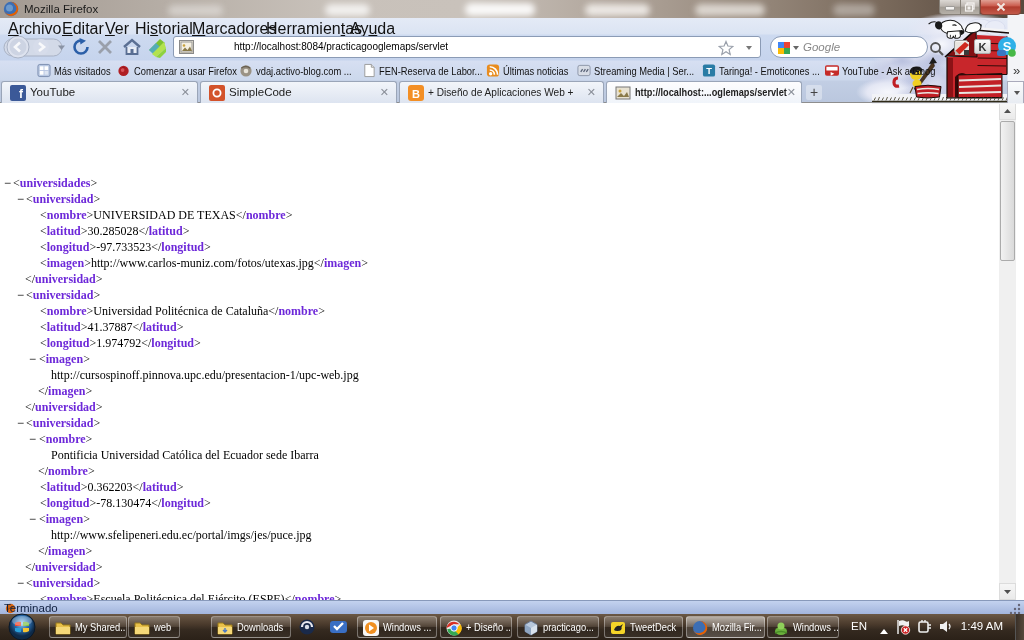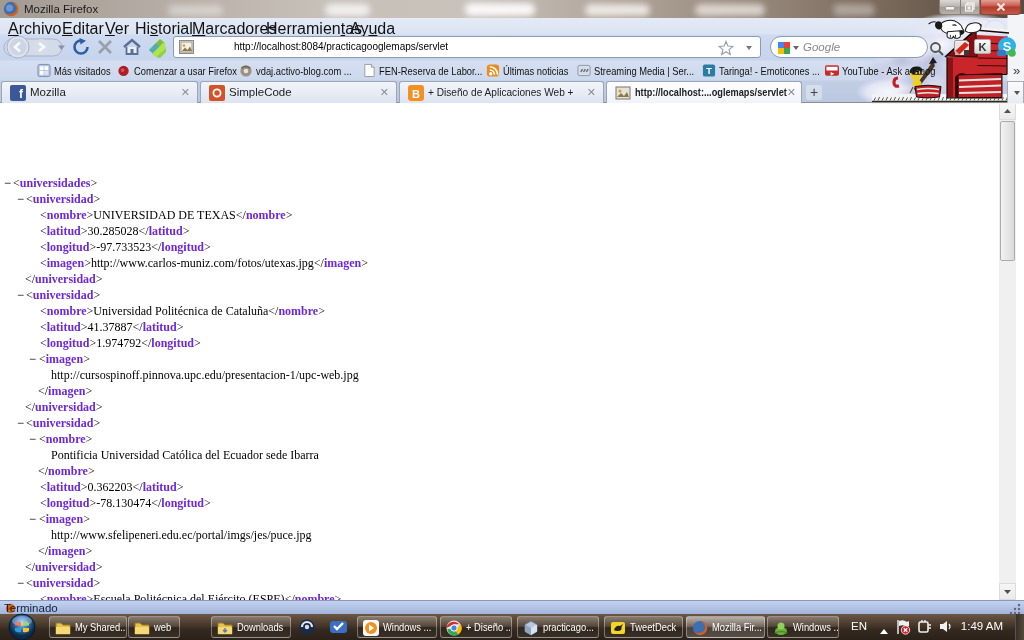--- a/index.html
+++ b/index.html
@@ -379,21 +379,21 @@
       </div>
     <div style="position:absolute;left:1013px;top:3px;font-size:13px;color:#3a3a3a">»</div>
   </div>
 
   <div id="tabbar">
     <div class="tab" style="left:1px;width:197px">
       <svg class="tic" viewBox="0 0 16 16">
           <rect width="16" height="16" rx="2" fill="#3b5998"></rect>
           <text x="11" y="13" font-size="12" font-family="Liberation Sans" font-weight="bold" fill="#fff" text-anchor="middle">f</text>
         </svg>
-      <span class="tlabel">Mozilla</span>
+      <span class="tlabel">YouTube</span>
         <span class="tx">✕</span>
     </div>
     <div class="tab" style="left:200px;width:197px">
       <svg class="tic" viewBox="0 0 16 16">
           <rect width="16" height="16" rx="2" fill="#d3522a"></rect>
           <circle cx="8" cy="8" r="3.6" fill="none" stroke="#fff" stroke-width="1.8"></circle>
         </svg>
       <span class="tlabel">SimpleCode</span>
         <span class="tx">✕</span>
     </div>

